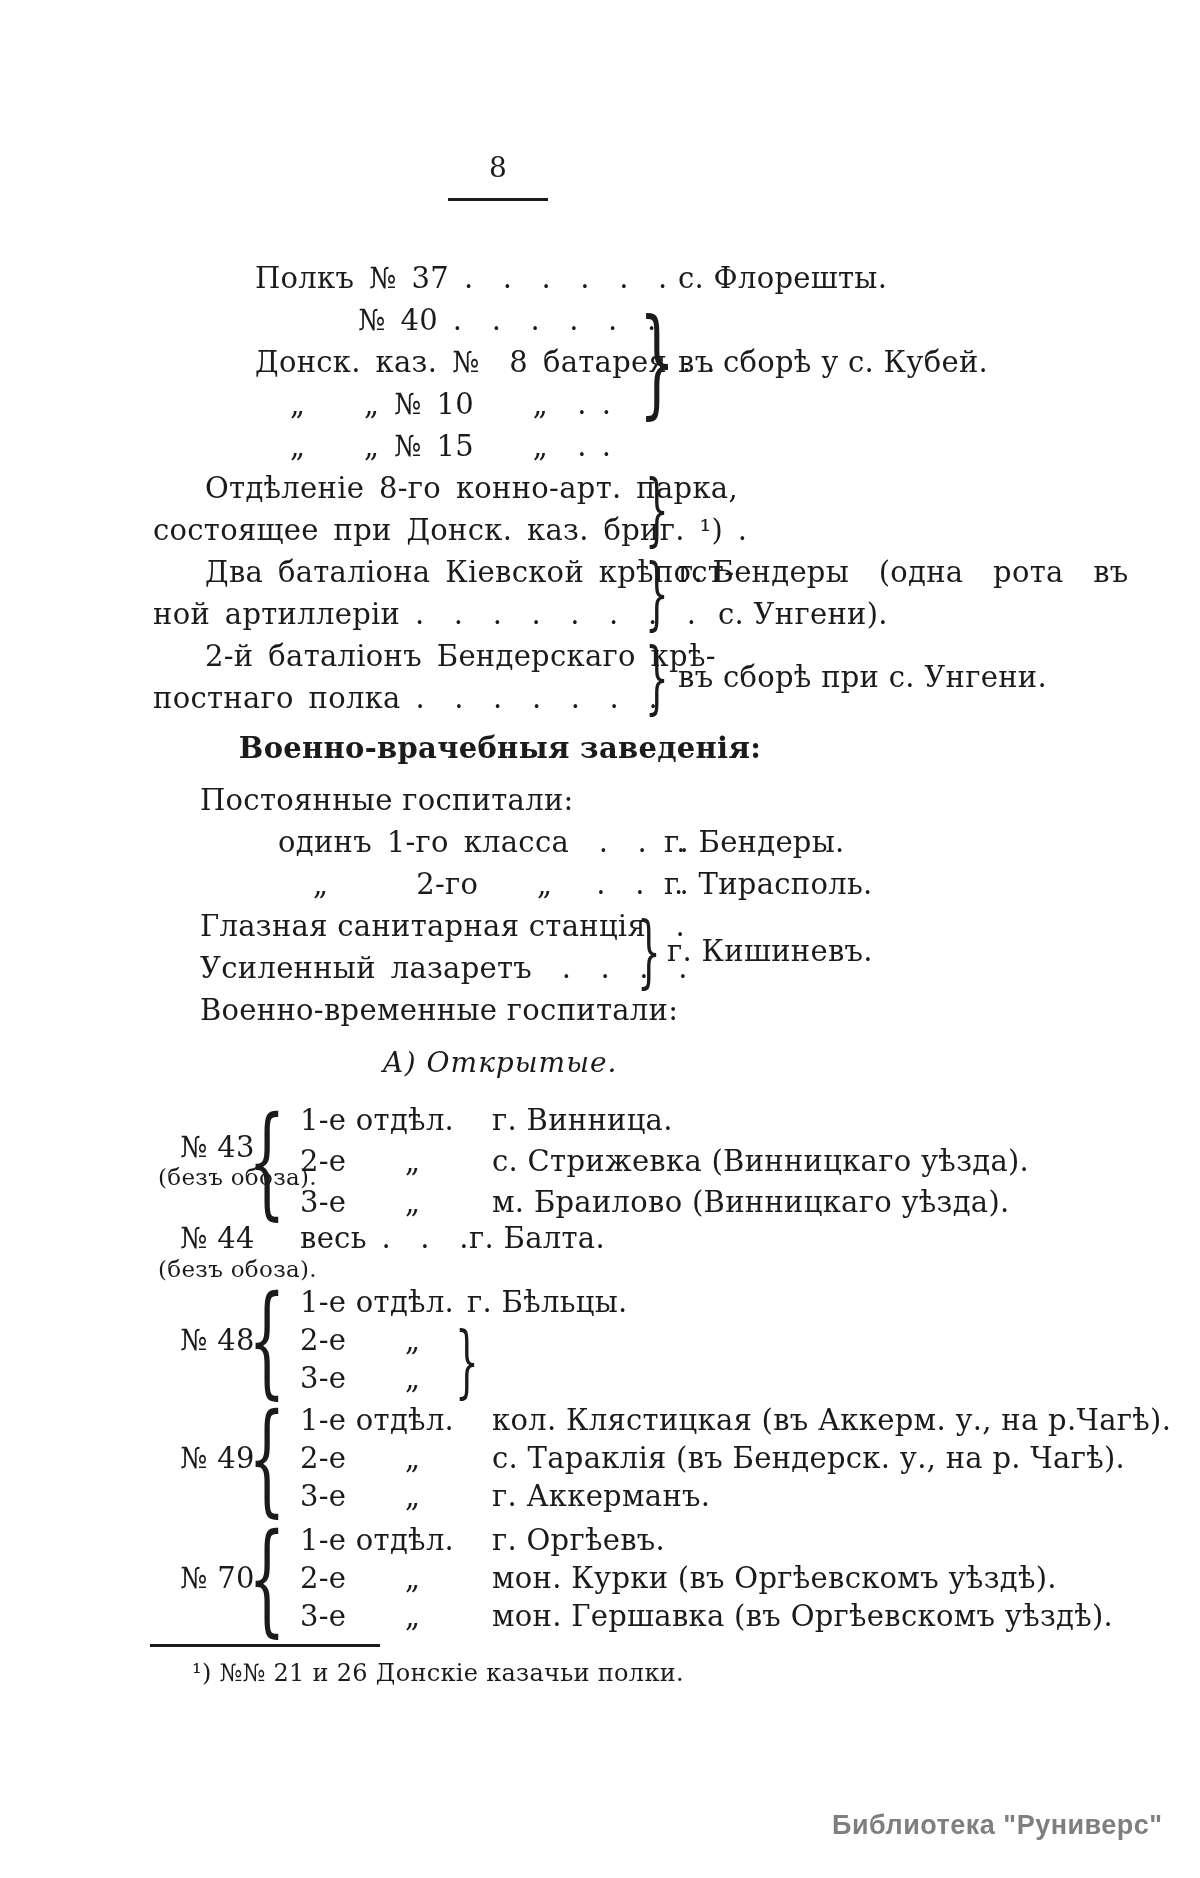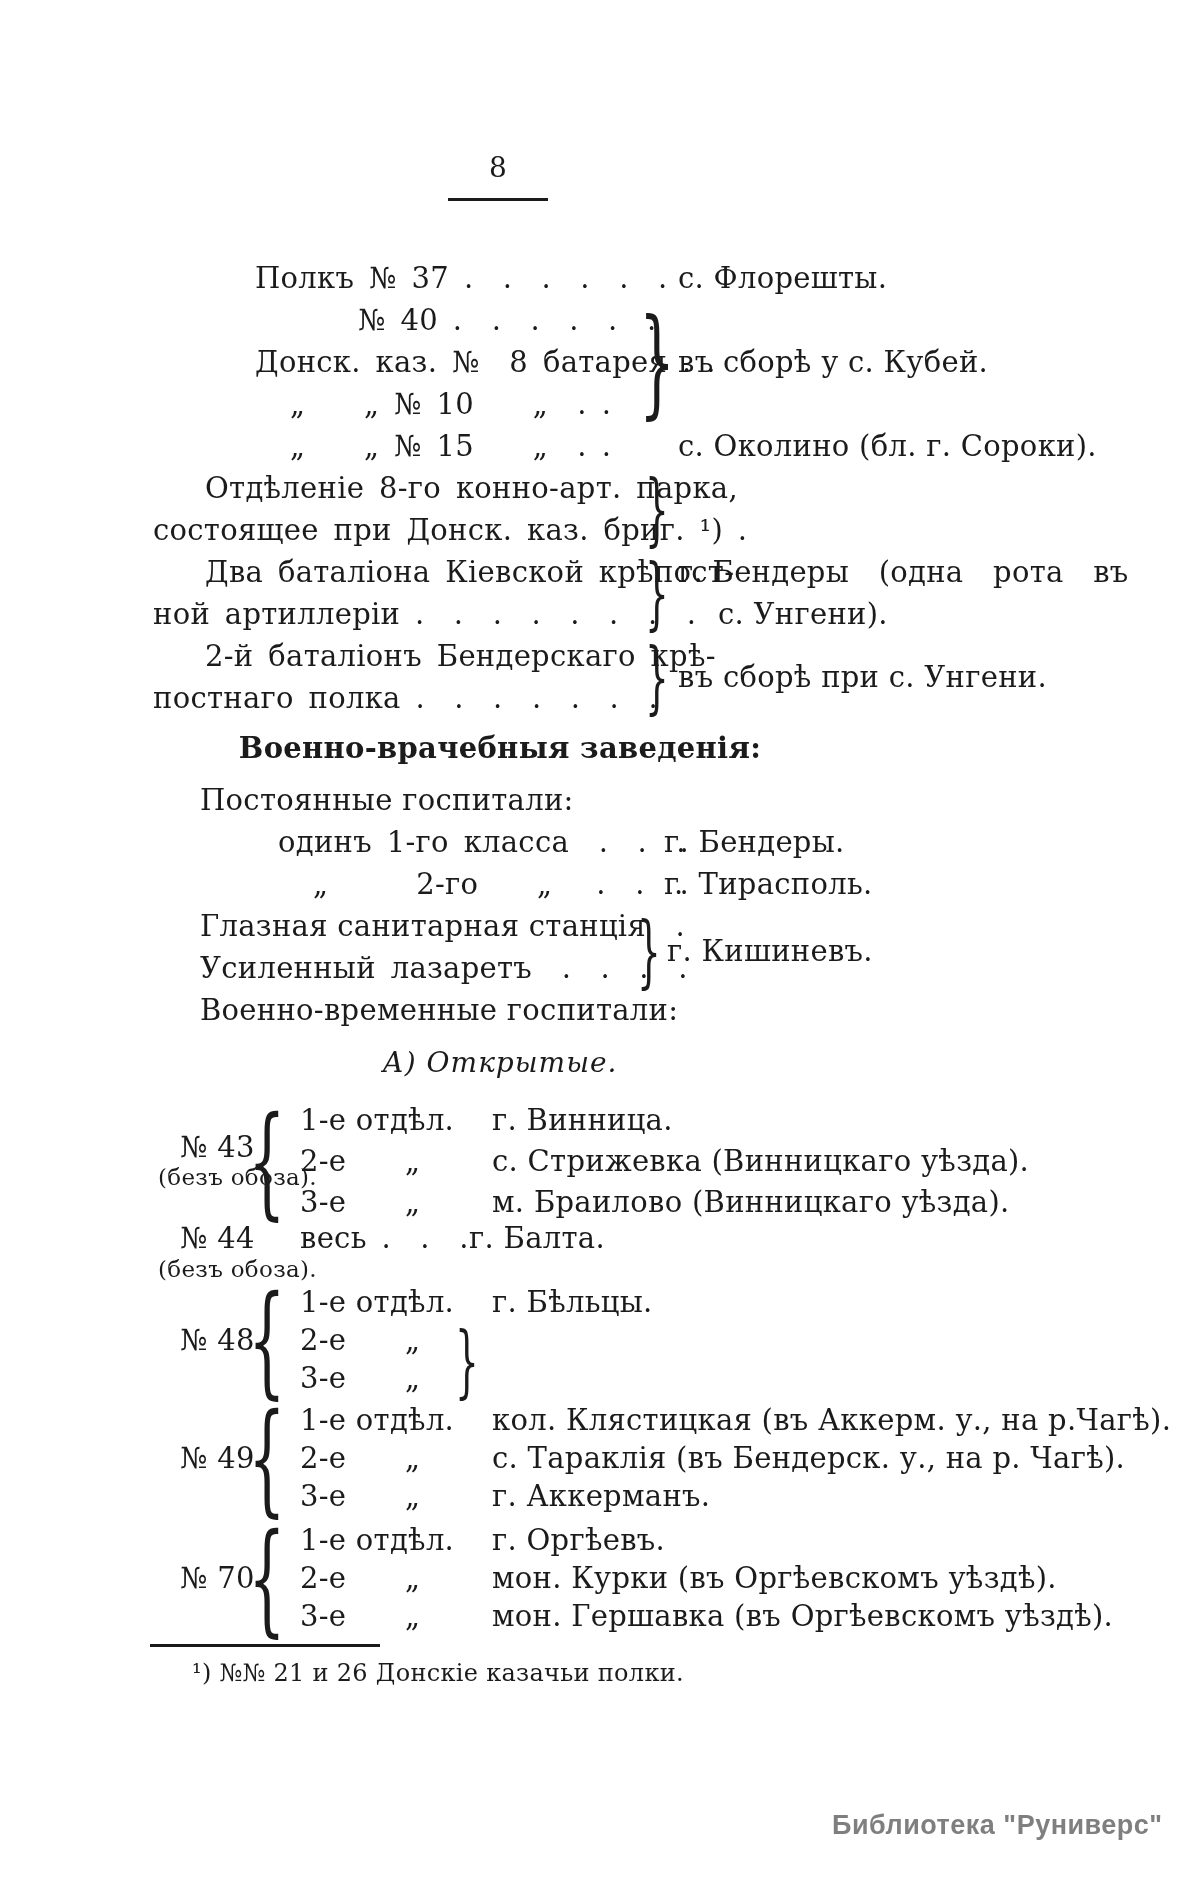--- a/index.html
+++ b/index.html
@@ -79,21 +79,20 @@
   <div class="line" style="left:205px;top:639px">2-й баталіонъ Бендерскаго крѣ-</div>
   <div class="line" style="left:153px;top:681px">постнаго полка . . . . . . .</div>
 
   <div class="brace b-3" style="left:640px;top:298px">}</div>
   <div class="brace b-2" style="left:640px;top:467px">}</div>
   <div class="brace b-2" style="left:640px;top:551px">}</div>
   <div class="brace b-2" style="left:640px;top:635px">}</div>
 
   <div class="line" style="left:678px;top:261px">с. Флорешты.</div>
   <div class="line" style="left:678px;top:345px">въ сборѣ у с. Кубей.</div>
-  <div class="line" style="left:678px;top:429px">с. Околино (бл. г. Сороки).</div>
   <div class="line" style="left:678px;top:555px">г. Бендеры  (одна  рота  въ</div>
   <div class="line" style="left:718px;top:597px">с. Унгени).</div>
   <div class="line" style="left:678px;top:660px">въ сборѣ при с. Унгени.</div>
 
   <div class="line center sec-header" style="top:731px">Военно-врачебныя заведенія:</div>
 
   <div class="line" style="left:200px;top:783px">Постоянные госпитали:</div>
   <div class="line" style="left:278px;top:825px">одинъ 1-го класса  . . .</div>
   <div class="line" style="left:313px;top:867px">„   2-го  „  . . .</div>
   <div class="line" style="left:200px;top:909px">Глазная санитарная станція  .</div>
@@ -119,21 +118,21 @@
   <div class="line" style="left:492px;top:1185px">м. Браилово (Винницкаго уѣзда).</div>
 
   <div class="line" style="left:180px;top:1221px">№ 44</div>
   <div class="line small" style="left:158px;top:1256px">(безъ обоза).</div>
   <div class="line" style="left:300px;top:1221px">весь . . .</div>
   <div class="line" style="left:469px;top:1221px">г. Балта.</div>
 
   <div class="line" style="left:180px;top:1323px">№ 48</div>
   <div class="brace b-h3" style="left:250px;top:1274px">{</div>
   <div class="line" style="left:300px;top:1285px">1-е отдѣл.</div>
-  <div class="line" style="left:492px;top:1285px">г. Бѣльцы.</div>
+  <div class="line" style="left:467px;top:1285px">г. Бѣльцы.</div>
   <div class="line" style="left:300px;top:1323px">2-е  „</div>
   <div class="line" style="left:300px;top:1361px">3-е  „</div>
   <div class="brace b-2" style="left:450px;top:1319px">}</div>
 
   <div class="line" style="left:180px;top:1441px">№ 49</div>
   <div class="brace b-h3" style="left:250px;top:1392px">{</div>
   <div class="line" style="left:300px;top:1403px">1-е отдѣл.</div>
   <div class="line" style="left:492px;top:1403px">кол. Клястицкая (въ Аккерм. у., на р.Чагѣ).</div>
   <div class="line" style="left:300px;top:1441px">2-е  „</div>
   <div class="line" style="left:492px;top:1441px">с. Тараклія (въ Бендерск. у., на р. Чагѣ).</div>

